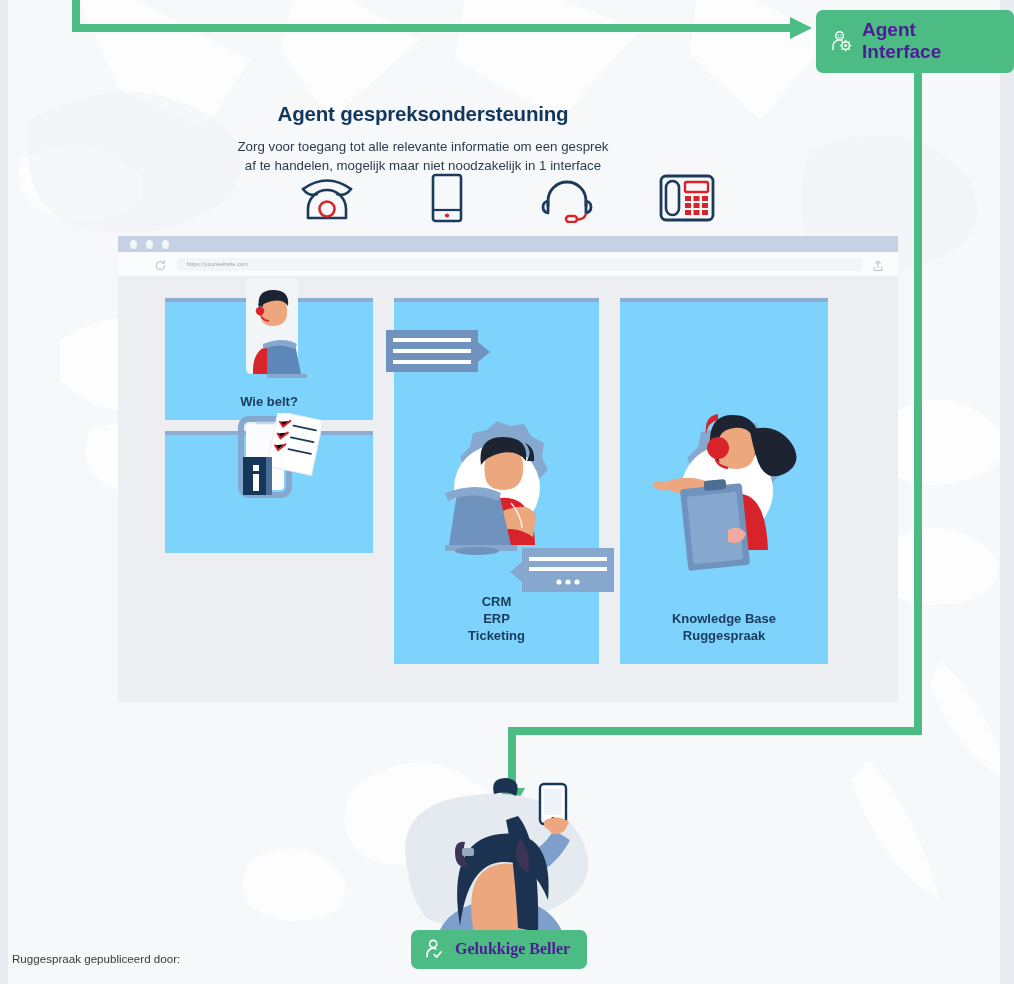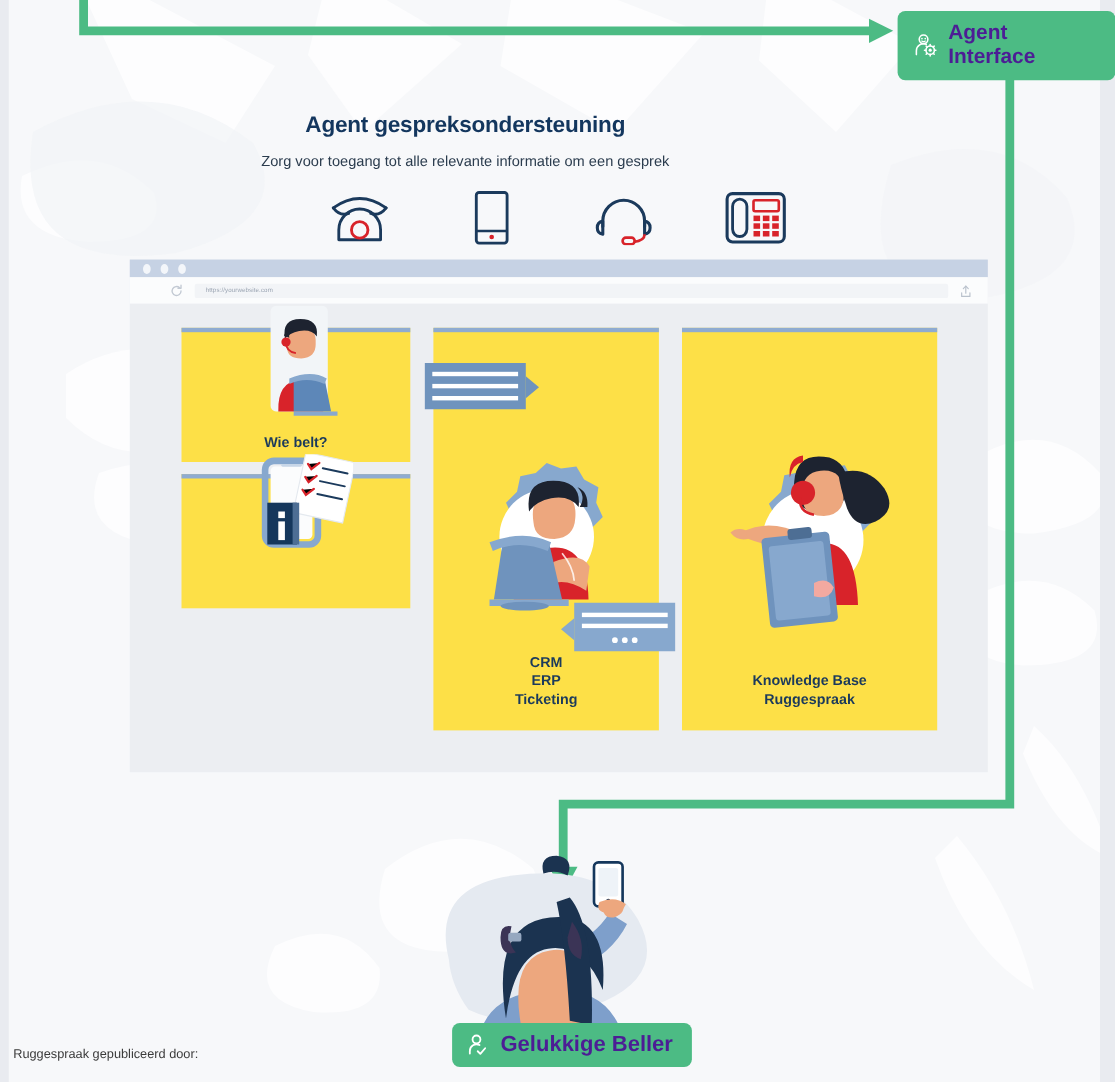--- a/index.html
+++ b/index.html
@@ -30,21 +30,22 @@
     z-index: 6;
   }
   #agent-interface-badge {
     left: 816px; top: 10px;
     padding: 9px 16px 10px 14px;
     font-size: 19px;
   }
   #happy-caller-badge {
     left: 411px; top: 930px;
     padding: 8px 17px 9px 13px;
-    font-size: 20px;
+    font-size: 16px;
+    font-family: Liberation Serif, serif;
   }
   .badge-icon { display: flex; align-items: center; }
 
   
   #heading-block { position: absolute; left: 0; top: 86px; width: 846px; text-align: center; z-index: 5; margin-top: 16px; }
   #page-title {
     font-size: 20.5px; font-weight: bold; color: #13365e;
     letter-spacing: -0.2px;
   }
   #page-subtitle {
@@ -74,24 +75,24 @@
     flex: 1; height: 13px; background: #f2f4f7; border-radius: 2px;
     display: flex; align-items: center; padding-left: 10px;
   }
   #url-text { font-size: 5.6px; color: #9aa4b2; letter-spacing: 0.1px; }
   #share-icon { width: 12px; height: 12px; flex: 0 0 auto; }
 
   #browser-content { display: flex; gap: 21px; padding: 22px 29px 0 47px; }
   .column { display: flex; flex-direction: column; }
   #column-left  { width: 208px; gap: 11px; }
   #column-mid   { width: 205px; }
-  #column-right { width: 232px; }
+  #column-right { width: 208px; }
 
   .card {
-    background: #fde047;
+    background: #7dd3fc;
     border-top: 4px solid #8fabd1;
     position: relative;
     display: flex; flex-direction: column;
     align-items: center;
     padding-bottom: 10px;
   }
   .card-label {
     font-size: 13px; font-weight: bold; color: #1b3a5c;
     text-align: center; line-height: 17px;
     white-space: pre-line;
@@ -174,20 +175,21 @@
       </g>
     </svg>
   </span>
   <span>Agent Interface</span>
 </div>
 
 <div id="heading-block">
   <div id="page-title">Agent gespreksondersteuning</div>
   <div id="page-subtitle">
     <div>Zorg voor toegang tot alle relevante informatie om een gesprek</div>
+    <div>af te handelen, mogelijk maar niet noodzakelijk in 1 interface</div>
   </div>
 </div>
 
 <div id="device-icons">
 
   <div class="device-icon">
     <svg width="60" height="52" viewBox="0 0 60 52">
       <path d="M6 17 q24 -17 48 0" fill="none" stroke="#1b3a5c" stroke-width="2.6" stroke-linecap="round"></path>
       <path d="M6 17 q6 8 14 5" fill="none" stroke="#1b3a5c" stroke-width="2.6" stroke-linecap="round"></path>
       <path d="M54 17 q-6 8 -14 5" fill="none" stroke="#1b3a5c" stroke-width="2.6" stroke-linecap="round"></path>

